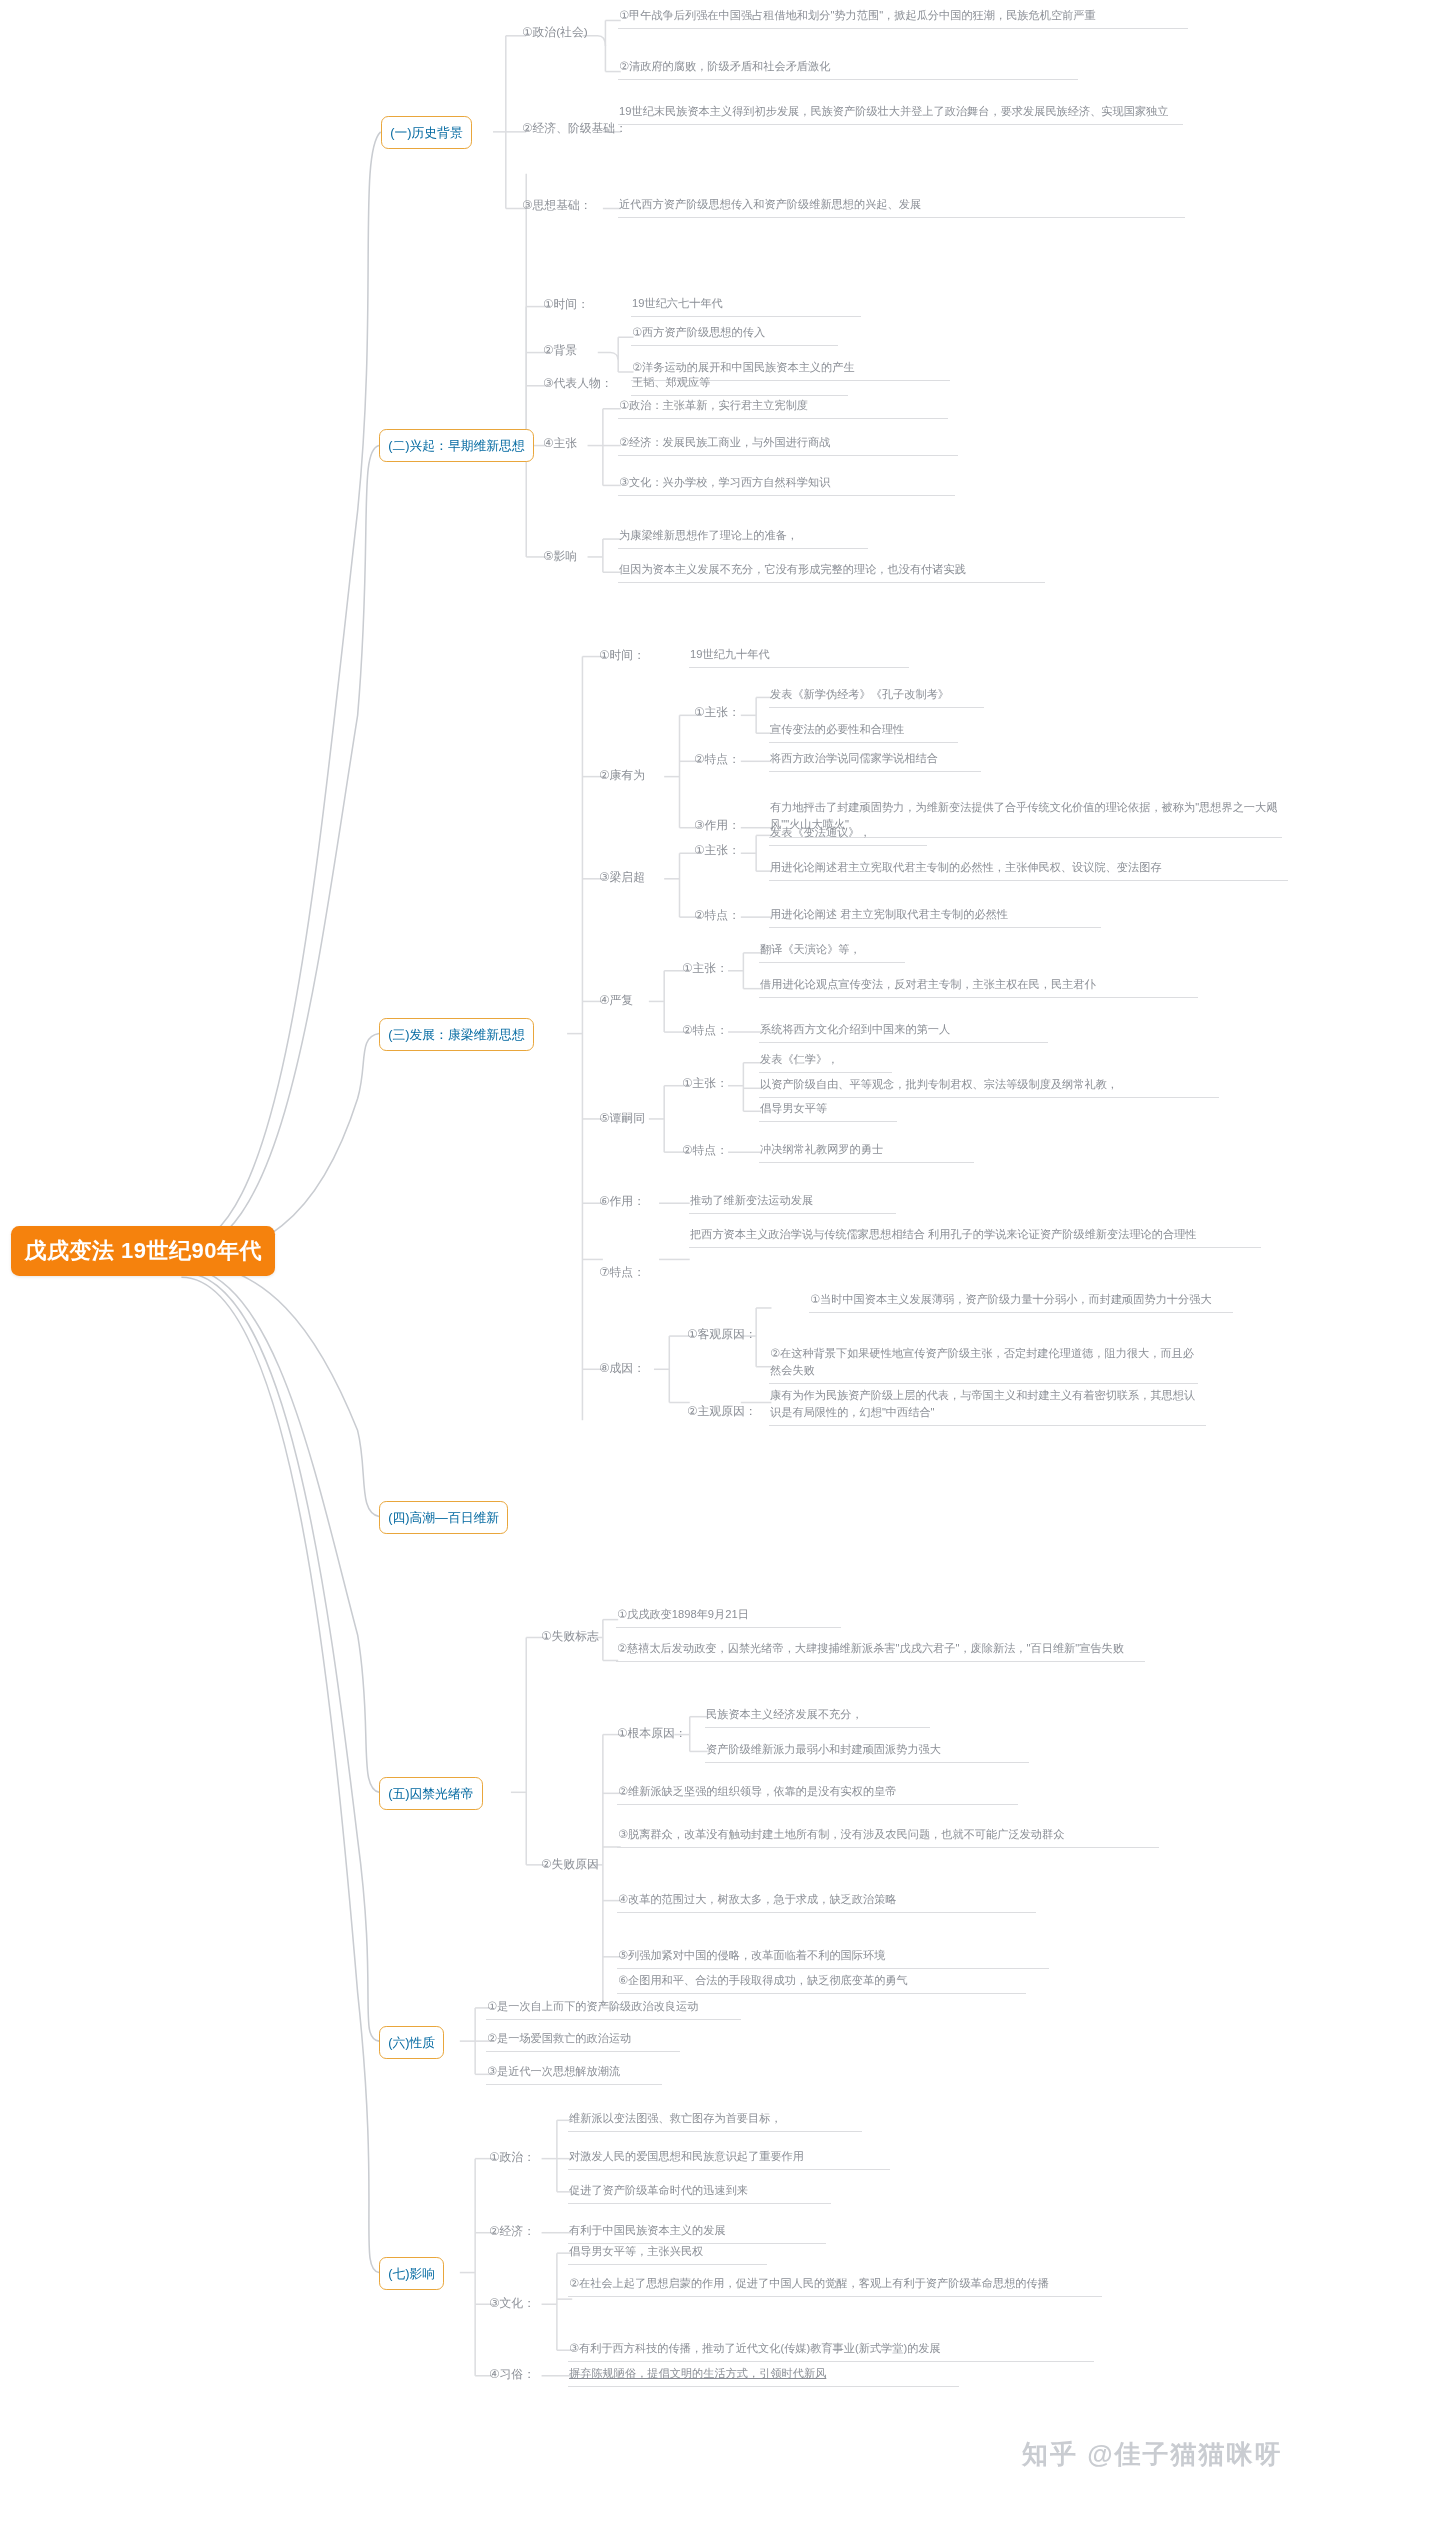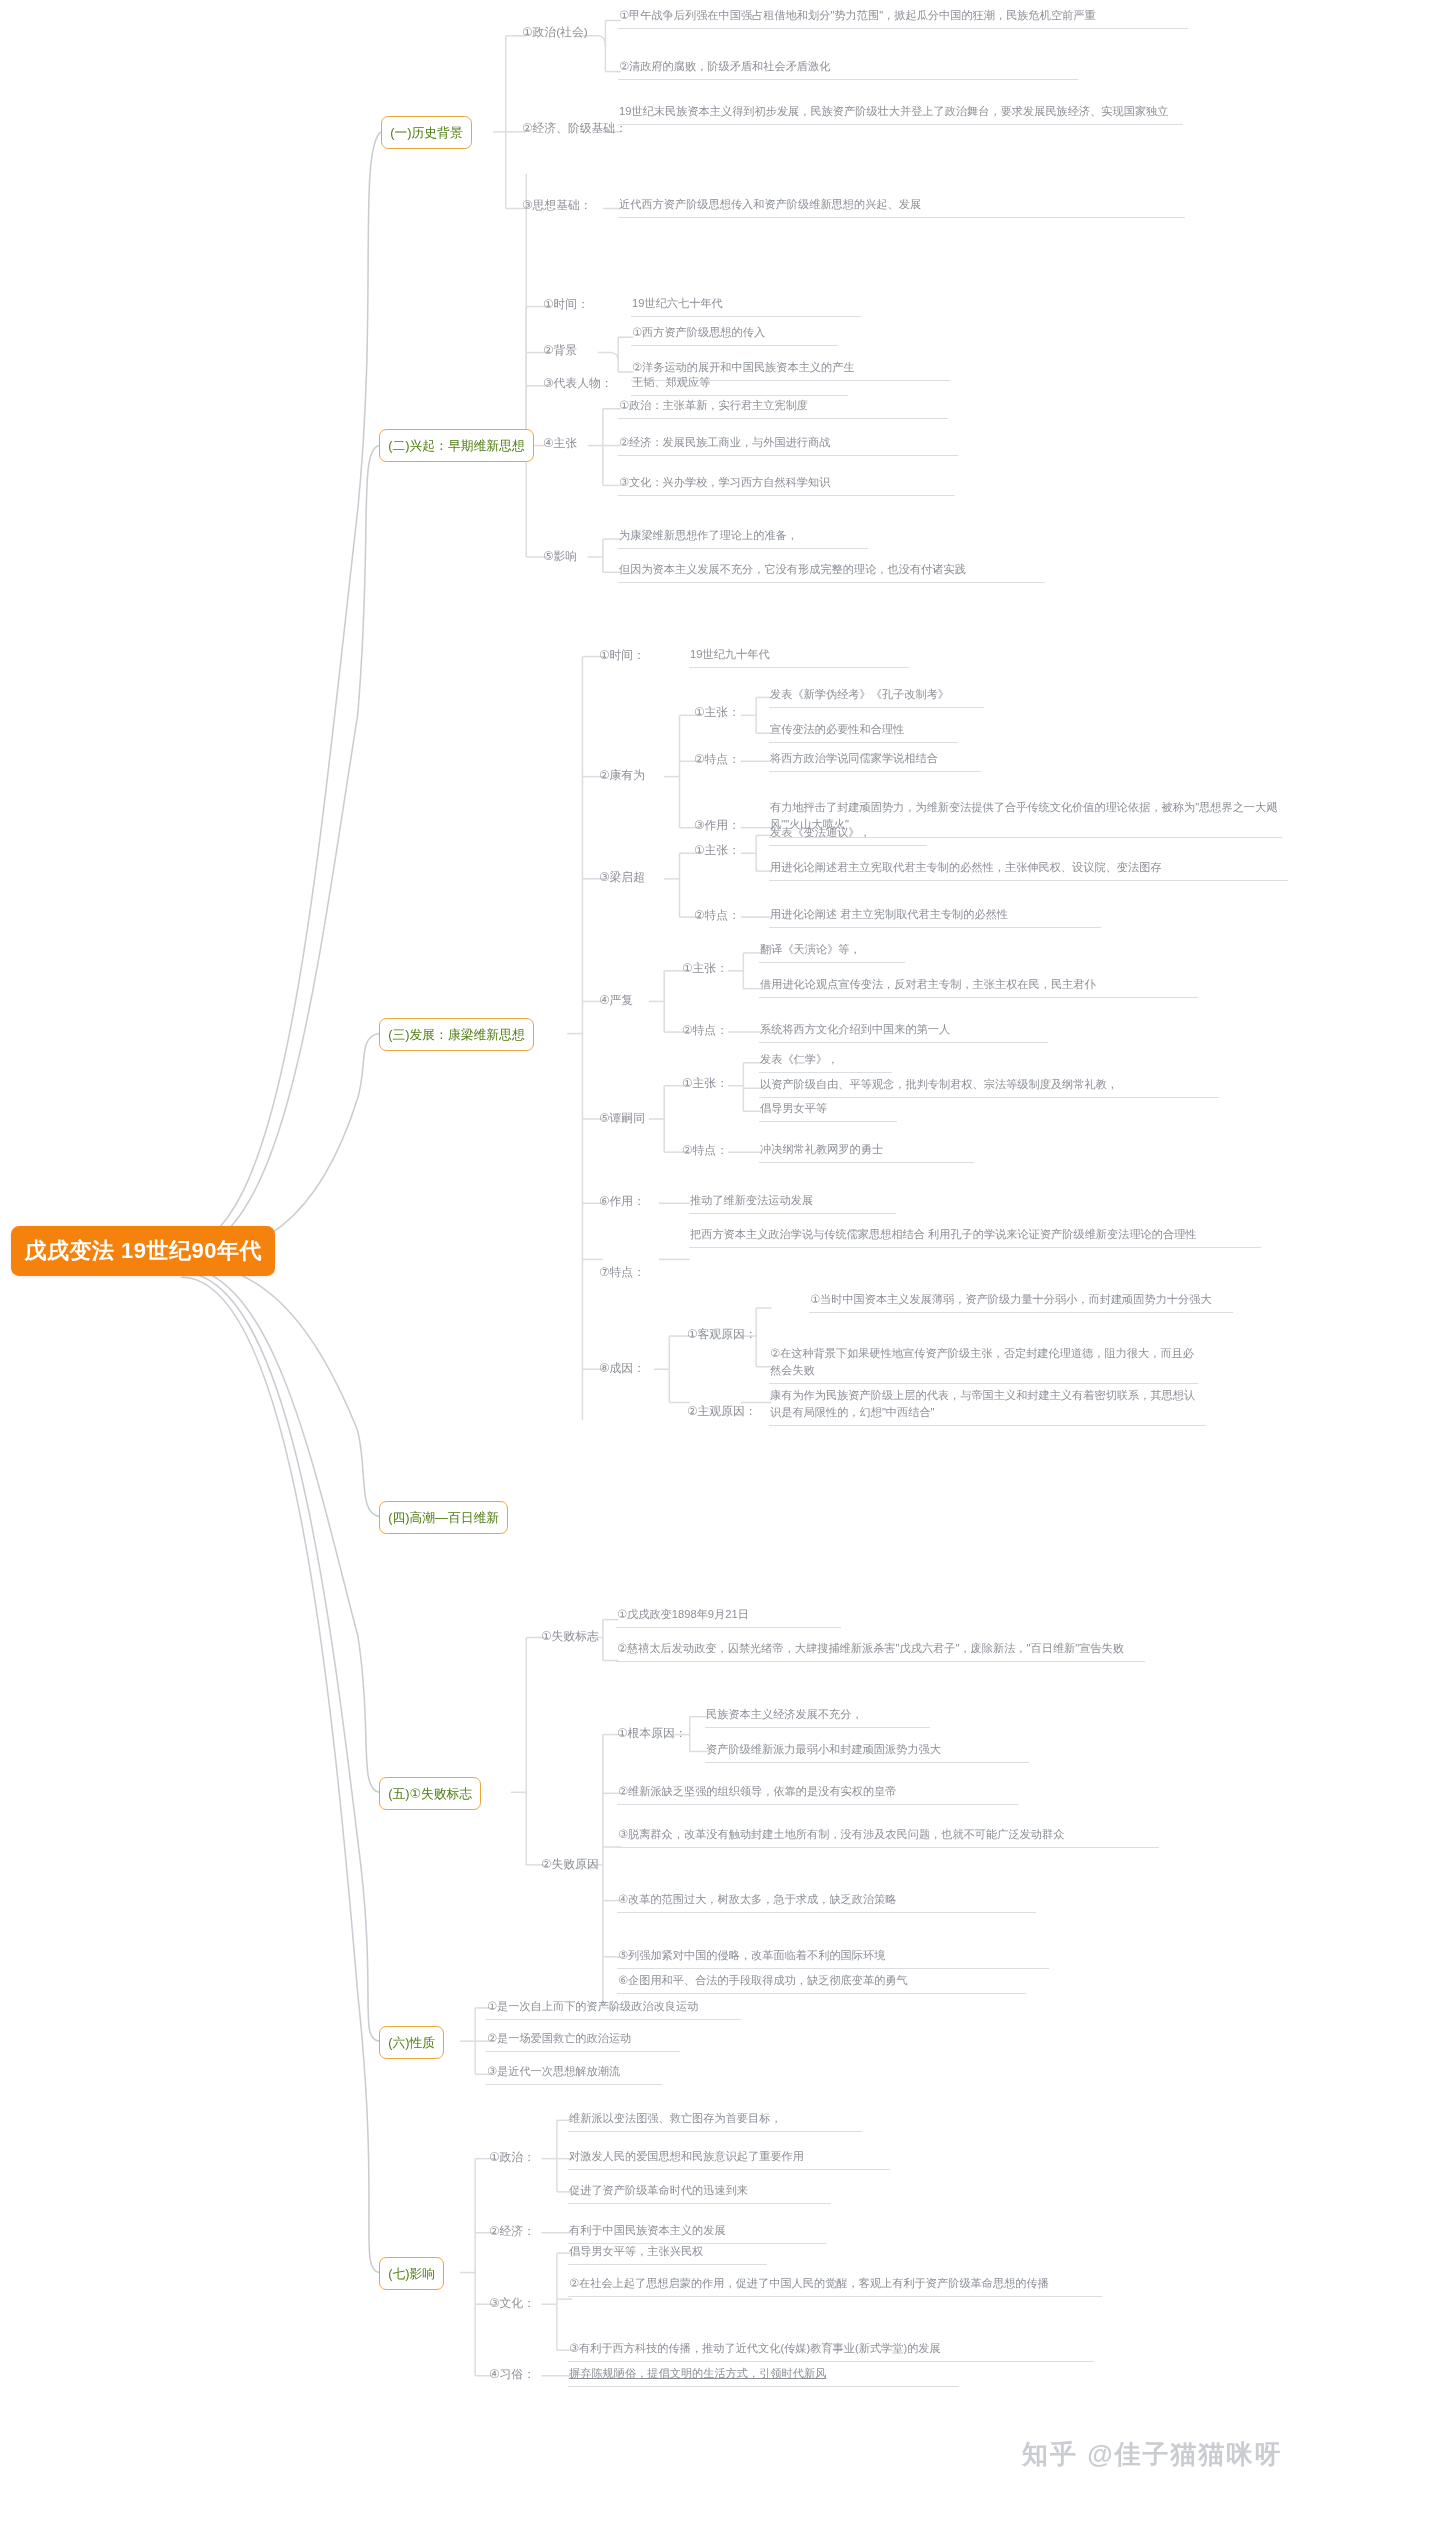--- a/index.html
+++ b/index.html
@@ -38,21 +38,21 @@
     letter-spacing:0.5px;
     box-shadow:0 1px 3.1px rgba(0,0,0,.10);
     white-space:nowrap;
   }
   
   .lvl1{
     background:#ffffff;
     border:1.5px solid #e9a63b;
     border-radius:7.2px;
     font-size:12.8px;
-    color:#4d7c0f;
+    color:#0369a1;
     padding:5.6px 8.2px;
     white-space:nowrap;
     font-weight:500;
   }
   
   .lvl2{
     font-size:11.8px;
     color:#8b8f96;
     white-space:nowrap;
     padding:1px 0 3.1px 0;
@@ -327,21 +327,21 @@
 
   <div class="node lvl2" style="left:599px; top:1358px;">⑧成因：</div>
   <div class="node lvl2" style="left:687px; top:1324px;">①客观原因：</div>
   <div class="node leaf ul" style="left:769px; top:1290px; width:424px;margin-left:40px;">①当时中国资本主义发展薄弱，资产阶级力量十分弱小，而封建顽固势力十分强大</div>
   <div class="node leaf ul" style="left:769px; top:1344px; width:429px;">②在这种背景下如果硬性地宣传资产阶级主张，否定封建伦理道德，阻力很大，而且必然会失败</div>
   <div class="node lvl2" style="left:687px; top:1401px;">②主观原因：</div>
   <div class="node leaf ul" style="left:769px; top:1386px; width:437px;">康有为作为民族资产阶级上层的代表，与帝国主义和封建主义有着密切联系，其思想认识是有局限性的，幻想"中西结合"</div>
 
   <div class="node lvl1" style="left:379px; top:1501px;">(四)高潮—百日维新</div>
 
-  <div class="node lvl1" style="left:379px; top:1777px;">(五)①失败标志</div>
+  <div class="node lvl1" style="left:379px; top:1777px;">(五)囚禁光绪帝</div>
 
   <div class="node lvl2" style="left:541px; top:1626px;">①失败标志</div>
   <div class="node leaf ul" style="left:616px; top:1605px; width:225px;">①戊戌政变1898年9月21日</div>
   <div class="node leaf ul" style="left:616px; top:1639px; width:529px;">②慈禧太后发动政变，囚禁光绪帝，大肆搜捕维新派杀害"戊戌六君子"，废除新法，"百日维新"宣告失败</div>
 
   <div class="node lvl2" style="left:541px; top:1854px;">②失败原因</div>
   <div class="node lvl2" style="left:617px; top:1723px;">①根本原因：</div>
   <div class="node leaf ul" style="left:705px; top:1705px; width:225px;">民族资本主义经济发展不充分，</div>
   <div class="node leaf ul" style="left:705px; top:1740px; width:324px;">资产阶级维新派力最弱小和封建顽固派势力强大</div>
   <div class="node leaf ul" style="left:617px; top:1782px; width:401px;">②维新派缺乏坚强的组织领导，依靠的是没有实权的皇帝</div>

